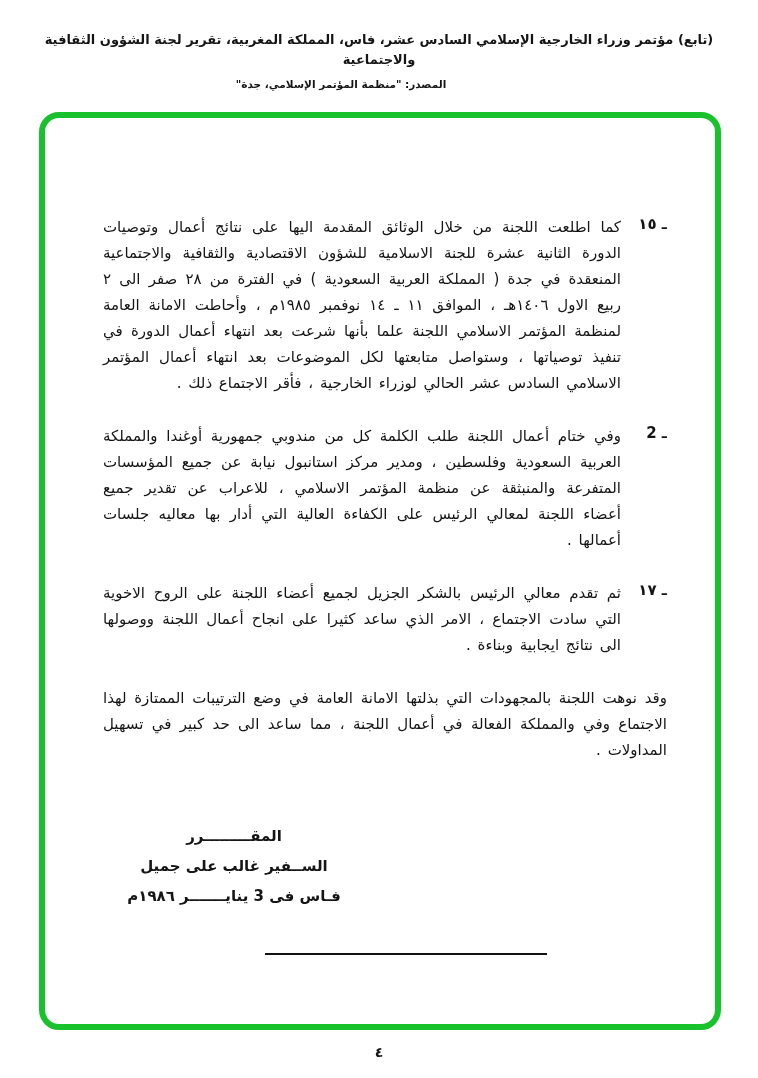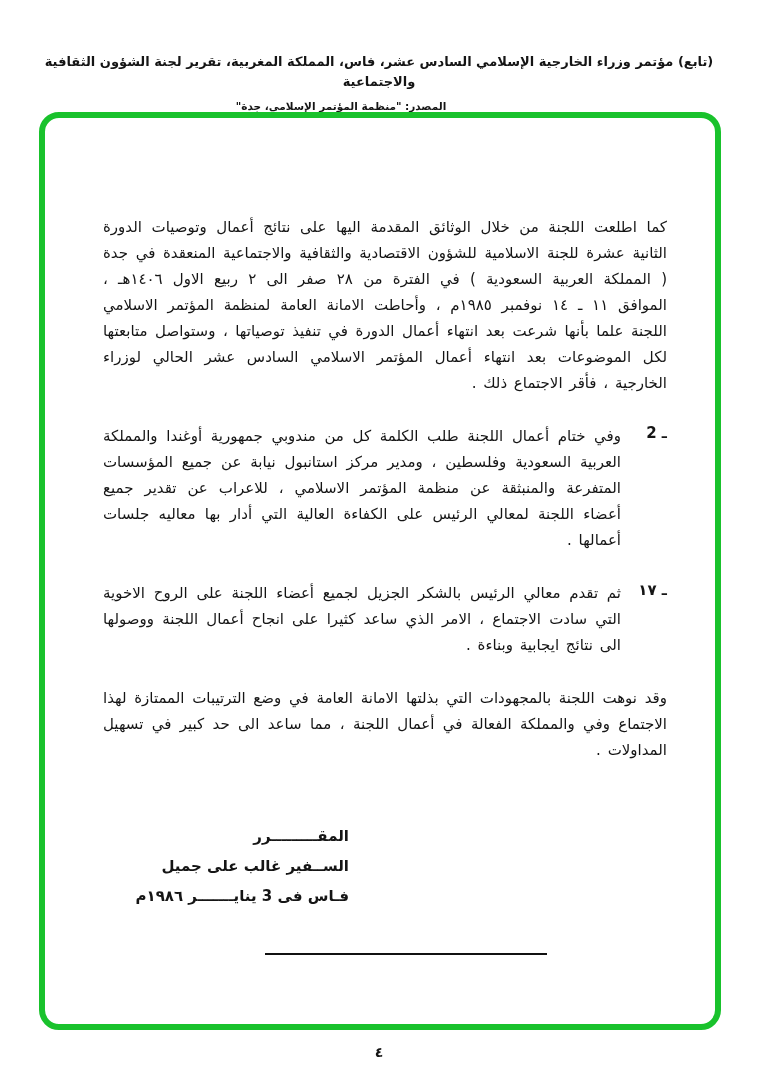--- a/index.html
+++ b/index.html
@@ -12,21 +12,21 @@
     width:758px;height:1078px;
     font-family:"DejaVu Sans", sans-serif;
     color:var(--ink);
     position:relative;
     overflow:hidden;
   }
   .page{width:758px;height:1078px;position:relative;}
 
   
   .hdr{
-    padding-top:52px;
+    padding-top:30px;
     text-align:center;
     direction:rtl;
   }
   .hdr-title{
     font-size:13px;
     font-weight:bold;
     letter-spacing:0;
     line-height:1.5;
     padding:0 30px;
   }
@@ -71,21 +71,21 @@
     line-height:26px;
     font-weight:400;
     word-spacing:2px;
   }
 
   
   .signature{
     margin-top:58px;
     margin-right:318px;
     width:230px;
-    text-align:right;
+    text-align:center;
     line-height:30px;
     font-size:15px;
     font-weight:bold;
   }
   .signature .sig-line{white-space:nowrap;}
 
   
   .rule{
     margin-top:42px;
     margin-right:120px;
@@ -111,20 +111,21 @@
 
   <div class="hdr">
     <div class="hdr-title">(تابع) مؤتمر وزراء الخارجية الإسلامي السادس عشر، فاس، المملكة المغربية، تقرير لجنة الشؤون الثقافية والاجتماعية</div>
     <div class="hdr-source">المصدر:  "منظمة المؤتمر الإسلامي، جدة"</div>
   </div>
 
   <div class="green-box">
     <div class="content">
 
       <div class="para">
+        <div class="num">ـ ١٥</div>
         <div class="txt">كما اطلعت اللجنة من خلال الوثائق المقدمة اليها على نتائج أعمال وتوصيات الدورة الثانية عشرة للجنة الاسلامية للشؤون الاقتصادية والثقافية والاجتماعية المنعقدة في جدة ( المملكة العربية السعودية ) في الفترة من ٢٨ صفر الى ٢ ربيع الاول ١٤٠٦هـ ، الموافق ١١ ـ ١٤ نوفمبر ١٩٨٥م ، وأحاطت الامانة العامة لمنظمة المؤتمر الاسلامي اللجنة علما بأنها شرعت بعد انتهاء أعمال الدورة في تنفيذ توصياتها ، وستواصل متابعتها لكل الموضوعات بعد انتهاء أعمال المؤتمر الاسلامي السادس عشر الحالي لوزراء الخارجية ، فأقر الاجتماع ذلك .</div>
       </div>
 
       <div class="para">
         <div class="num">ـ 2</div>
         <div class="txt">وفي ختام أعمال اللجنة طلب الكلمة كل من مندوبي جمهورية أوغندا والمملكة العربية السعودية وفلسطين ، ومدير مركز استانبول نيابة عن جميع المؤسسات المتفرعة والمنبثقة عن منظمة المؤتمر الاسلامي ، للاعراب عن تقدير جميع أعضاء اللجنة لمعالي الرئيس على الكفاءة العالية التي أدار بها معاليه جلسات أعمالها .</div>
       </div>
 
       <div class="para">
         <div class="num">ـ ١٧</div>

